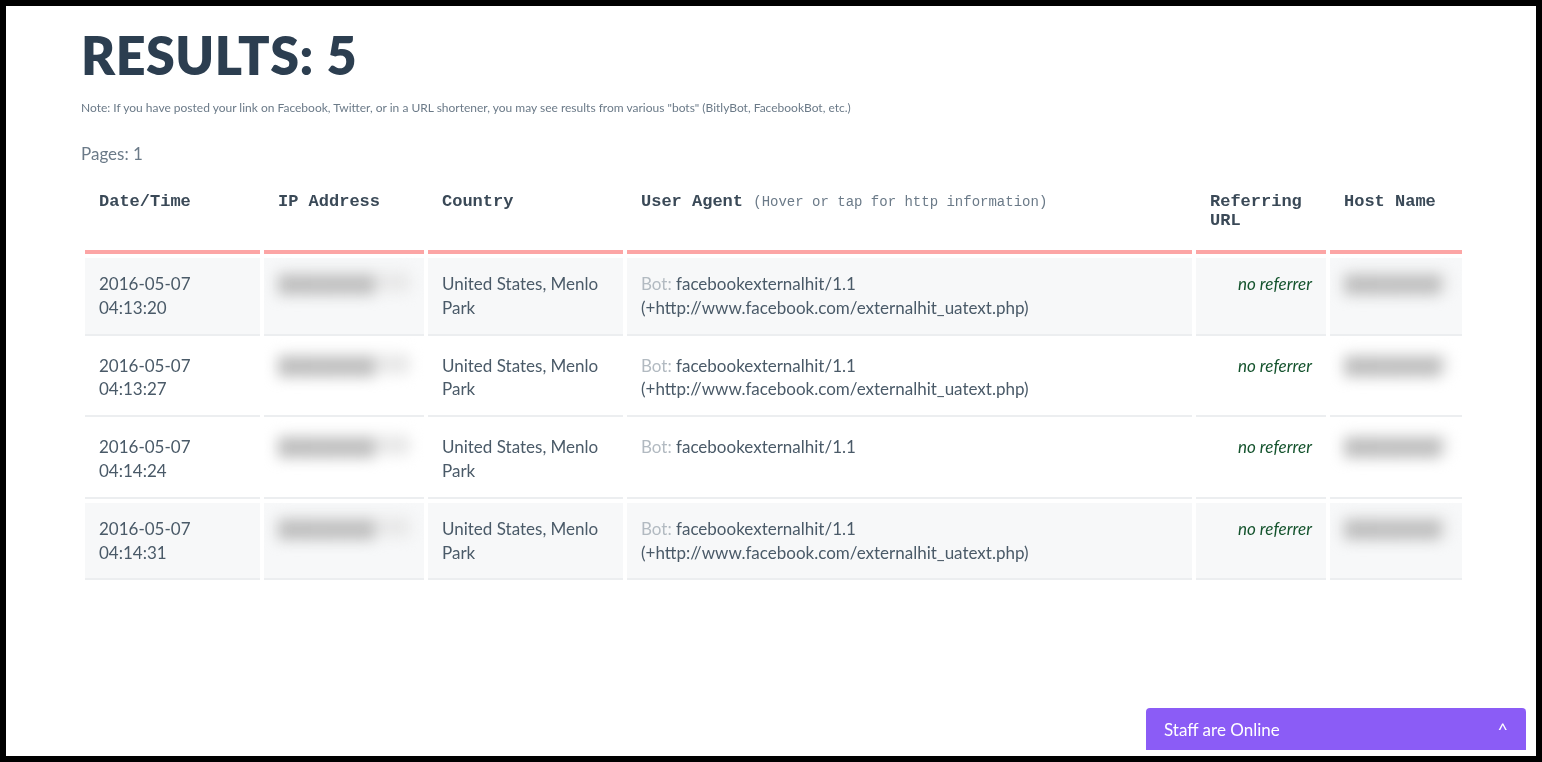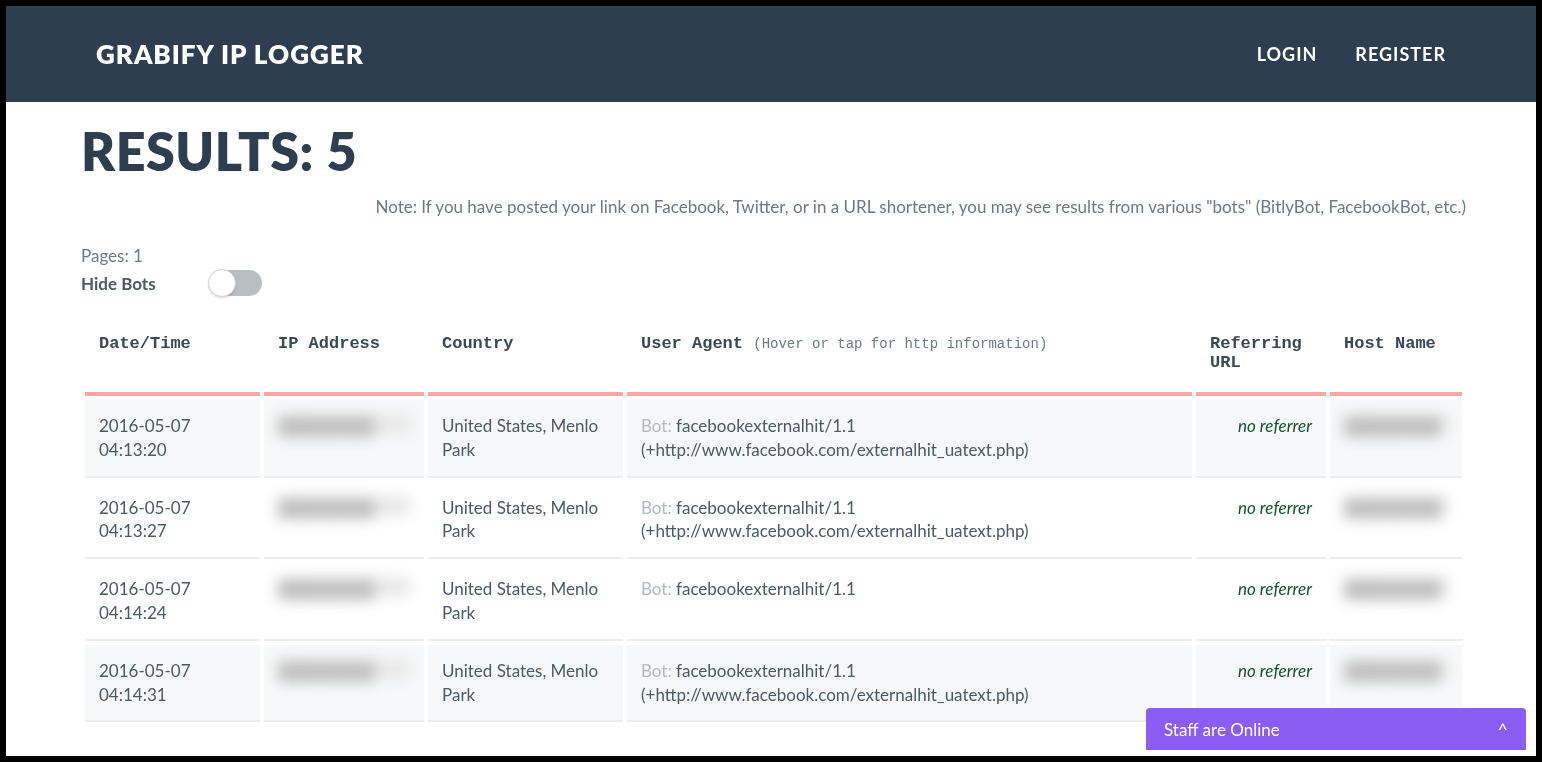--- a/index.html
+++ b/index.html
@@ -48,23 +48,22 @@
 }
 .page-title {
   font-size: 52px;
   font-weight: 800;
   color: #2c3e50;
   letter-spacing: 0.5px;
   margin-bottom: 14px;
 }
 .note {
   color: #6b7a88;
-  font-size: 17px;
+  font-size: 12px;
   margin-bottom: 28px;
-  text-align: right;
 }
 .pages-label {
   color: #6b7a88;
   font-size: 17px;
   margin-bottom: 4px;
 }
 .hide-bots-row {
   display: flex;
   align-items: center;
   gap: 54px;
@@ -169,38 +168,25 @@
   border-top-right-radius: 4px;
 }
 .chat-chevron {
   font-size: 18px;
 }
 </style>
 </head>
 <body>
 
 <div class="window">
-  <div class="navbar">
-    <div class="brand">GRABIFY IP LOGGER</div>
-    <div class="nav-right">
-      <div class="nav-link">LOGIN</div>
-      <div class="nav-link">REGISTER</div>
-    </div>
-  </div>
 
   <div class="content">
     <h1 class="page-title">RESULTS: 5</h1>
     <p class="note">Note: If you have posted your link on Facebook, Twitter, or in a URL shortener, you may see results from various "bots" (BitlyBot, FacebookBot, etc.)</p>
     <div class="pages-label">Pages: 1</div>
-    <div class="hide-bots-row">
-      <div class="hide-bots-label">Hide Bots</div>
-      <div class="toggle">
-        <div class="toggle-knob"></div>
-      </div>
-    </div>
 
     <table class="results-table">
       <colgroup>
         <col class="col-date">
           <col class="col-ip">
           <col class="col-country">
           <col class="col-ua">
           <col class="col-ref">
           <col class="col-host">
       </colgroup>

